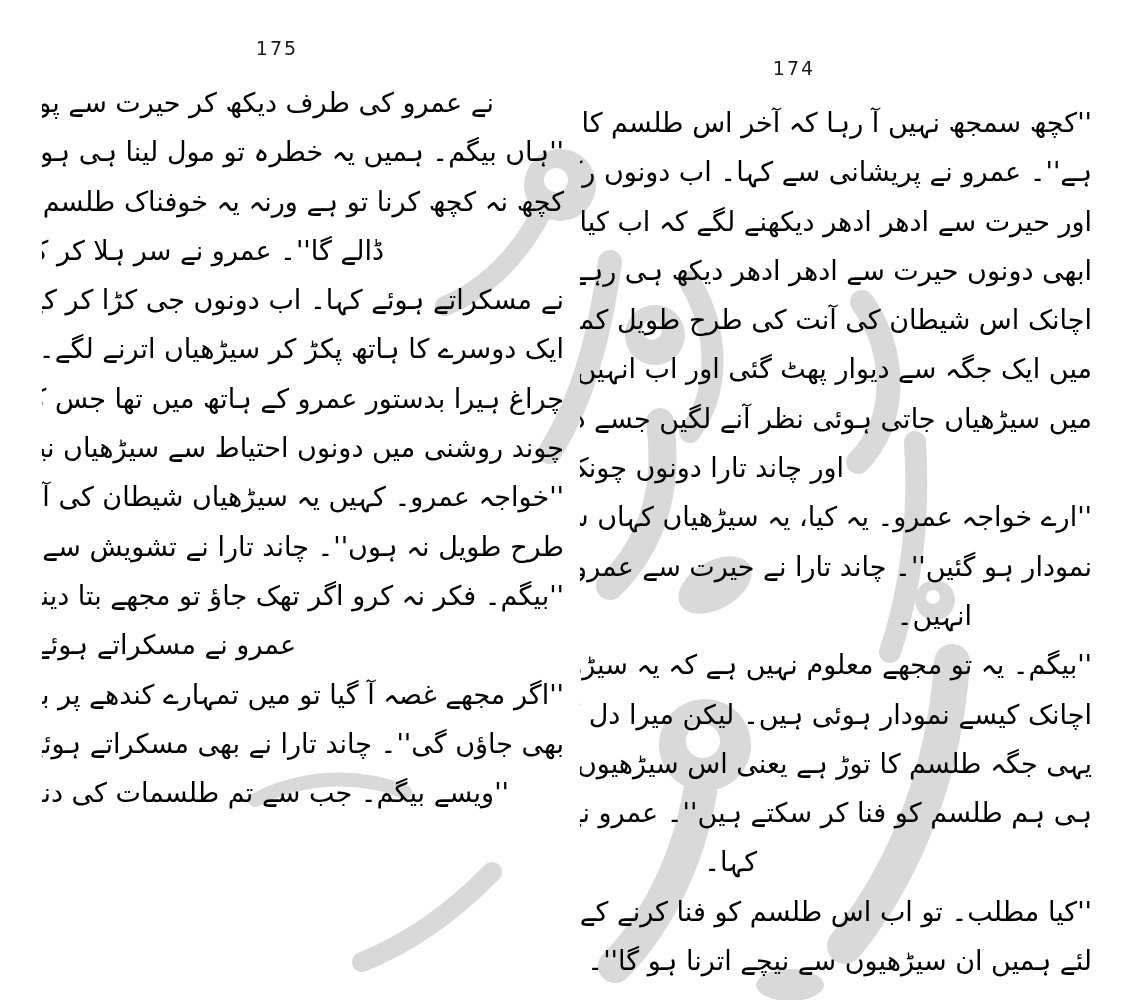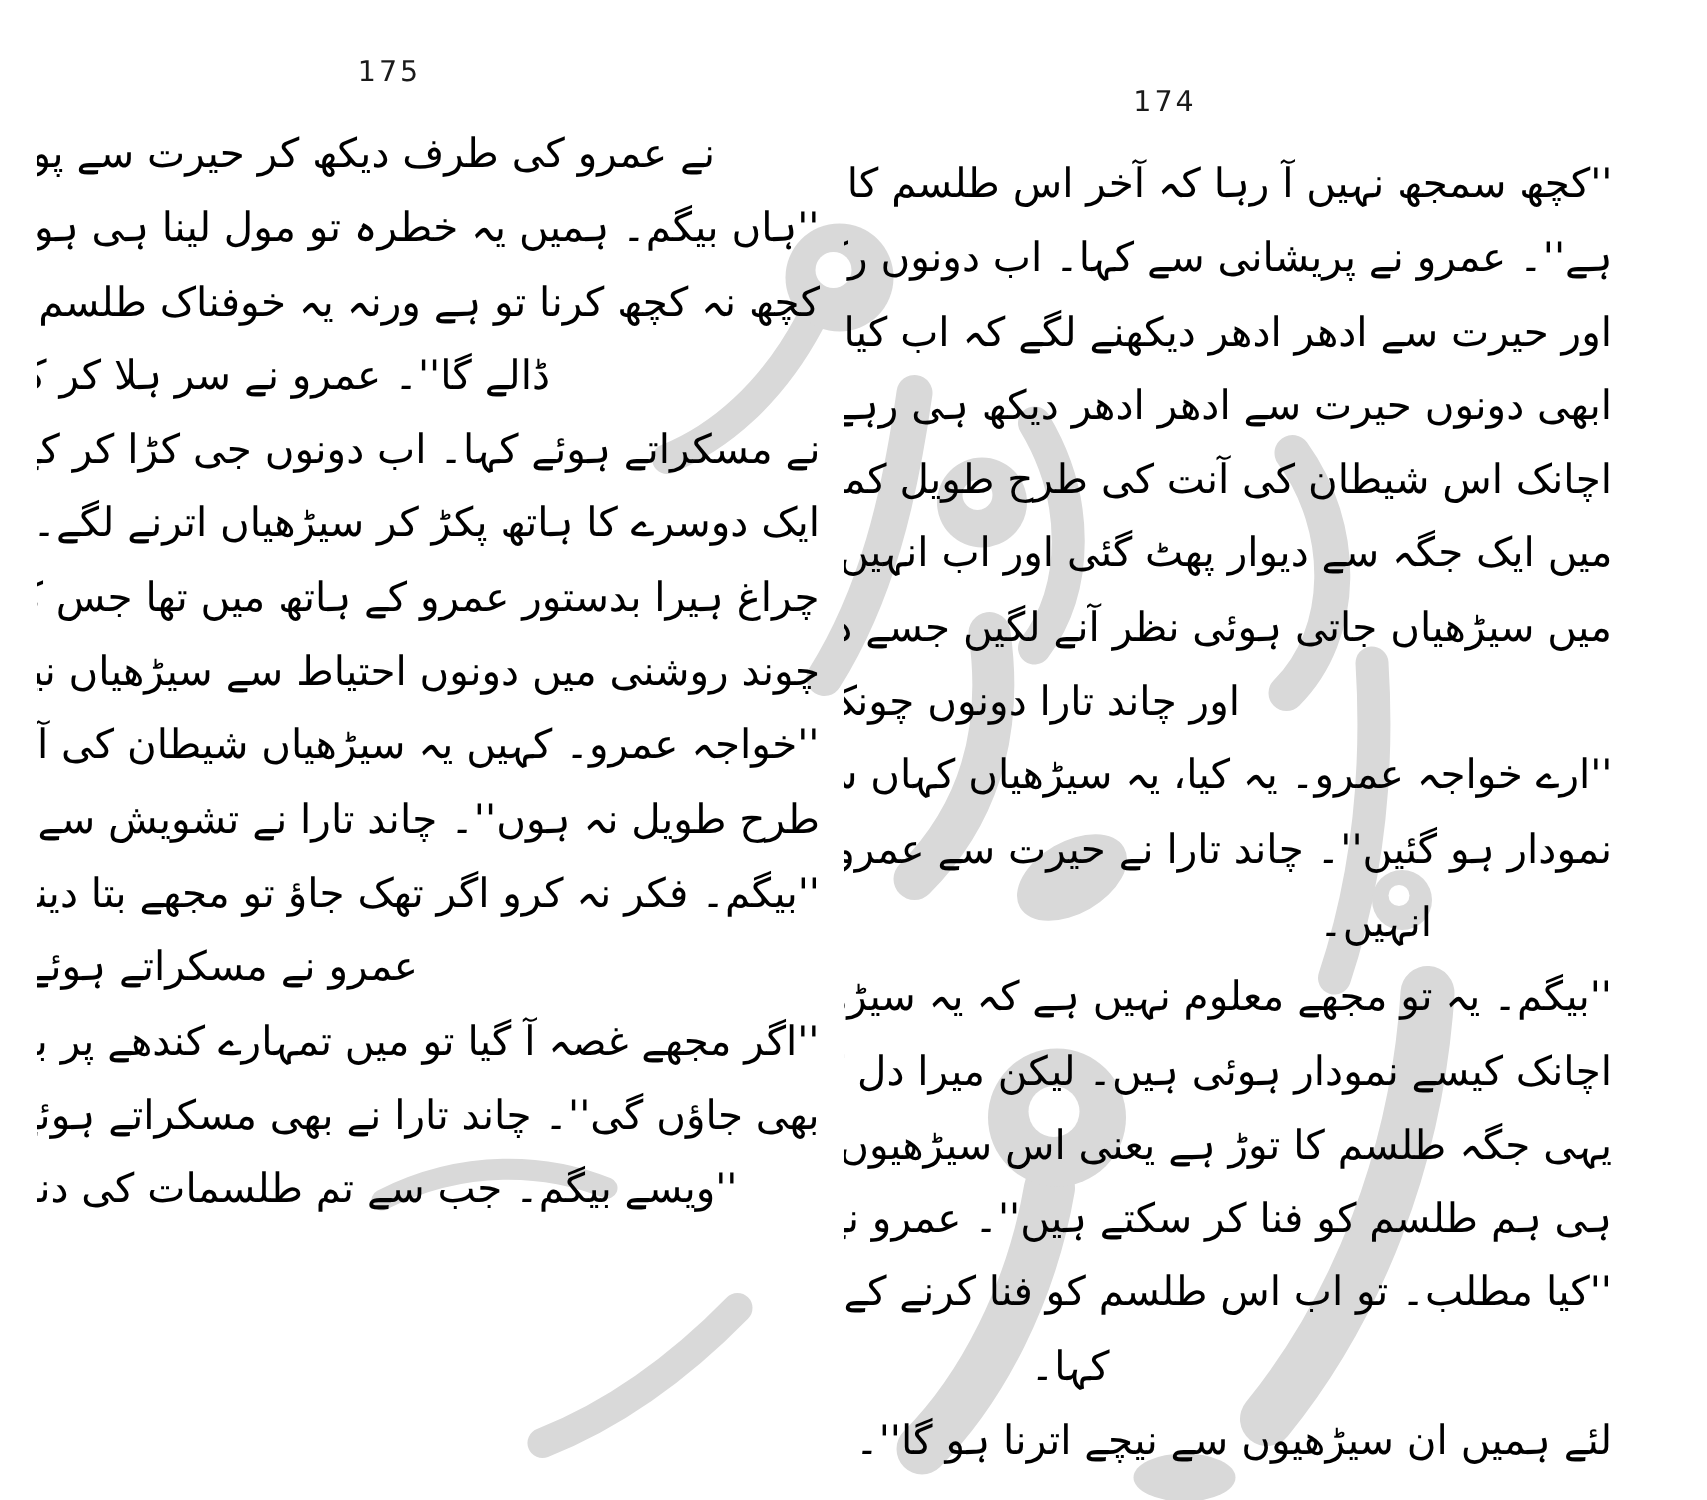--- a/index.html
+++ b/index.html
@@ -4,21 +4,21 @@
 <style>
   html,body{margin:0;padding:0;}
   body{
     width:1138px;height:1000px;position:relative;overflow:hidden;
     background:#ffffff;
     font-family:"DejaVu Sans","Liberation Sans",sans-serif;
   }
   
   #wm{position:absolute;left:0;top:0;width:1138px;height:1000px;z-index:0;}
   .spread{position:absolute;left:0;top:0;width:1138px;height:1000px;z-index:1;}
-  .page{position:absolute;}
+  .page{position:absolute;margin-left:17px;}
   #pageL{left:25px;top:36px;width:522px;}
   #pageR{left:563px;top:56px;width:512px;}
   .pageno{
     direction:ltr;text-align:center;height:42px;line-height:24px;
     font-size:19px;letter-spacing:2px;color:#1a1a1a;
     font-family:"DejaVu Sans",sans-serif;
   }
   #pageL .pageno{transform:translateX(-26px);}
   #pageR .pageno{transform:translateX(-42px);}
   .lines{direction:rtl;}
@@ -96,19 +96,19 @@
         <div class="line full">میں ایک جگہ سے دیوار پھٹ گئی اور اب انہیں خلاء</div>
         <div class="line full">میں سیڑھیاں جاتی ہوئی نظر آنے لگیں جسے دیکھ کر عمرو</div>
         <div class="line short" style="padding-right: 248px;">اور چاند تارا دونوں چونک گئے۔</div>
         <div class="line full">''ارے خواجہ عمرو۔ یہ کیا، یہ سیڑھیاں کہاں سے</div>
         <div class="line full">نمودار ہو گئیں''۔ چاند تارا نے حیرت سے عمرو سے</div>
         <div class="line short" style="padding-right: 120px;">انہیں۔</div>
         <div class="line full">''بیگم۔ یہ تو مجھے معلوم نہیں ہے کہ یہ سیڑھیاں</div>
         <div class="line full">اچانک کیسے نمودار ہوئی ہیں۔ لیکن میرا دل کہتا ہے کہ</div>
         <div class="line full">یہی جگہ طلسم کا توڑ ہے یعنی اس سیڑھیوں سے اتر کر</div>
         <div class="line full">ہی ہم طلسم کو فنا کر سکتے ہیں''۔ عمرو نے چاند تارا سے</div>
+        <div class="line short" style="padding-right: 335px;">کہا۔</div>
         <div class="line full">''کیا مطلب۔ تو اب اس طلسم کو فنا کرنے کے</div>
-        <div class="line short" style="padding-right: 335px;">کہا۔</div>
         <div class="line full">لئے ہمیں ان سیڑھیوں سے نیچے اترنا ہو گا''۔ چاند تارا</div>
       </div>
   </section>
 
 </div>
 
 </body></html>

